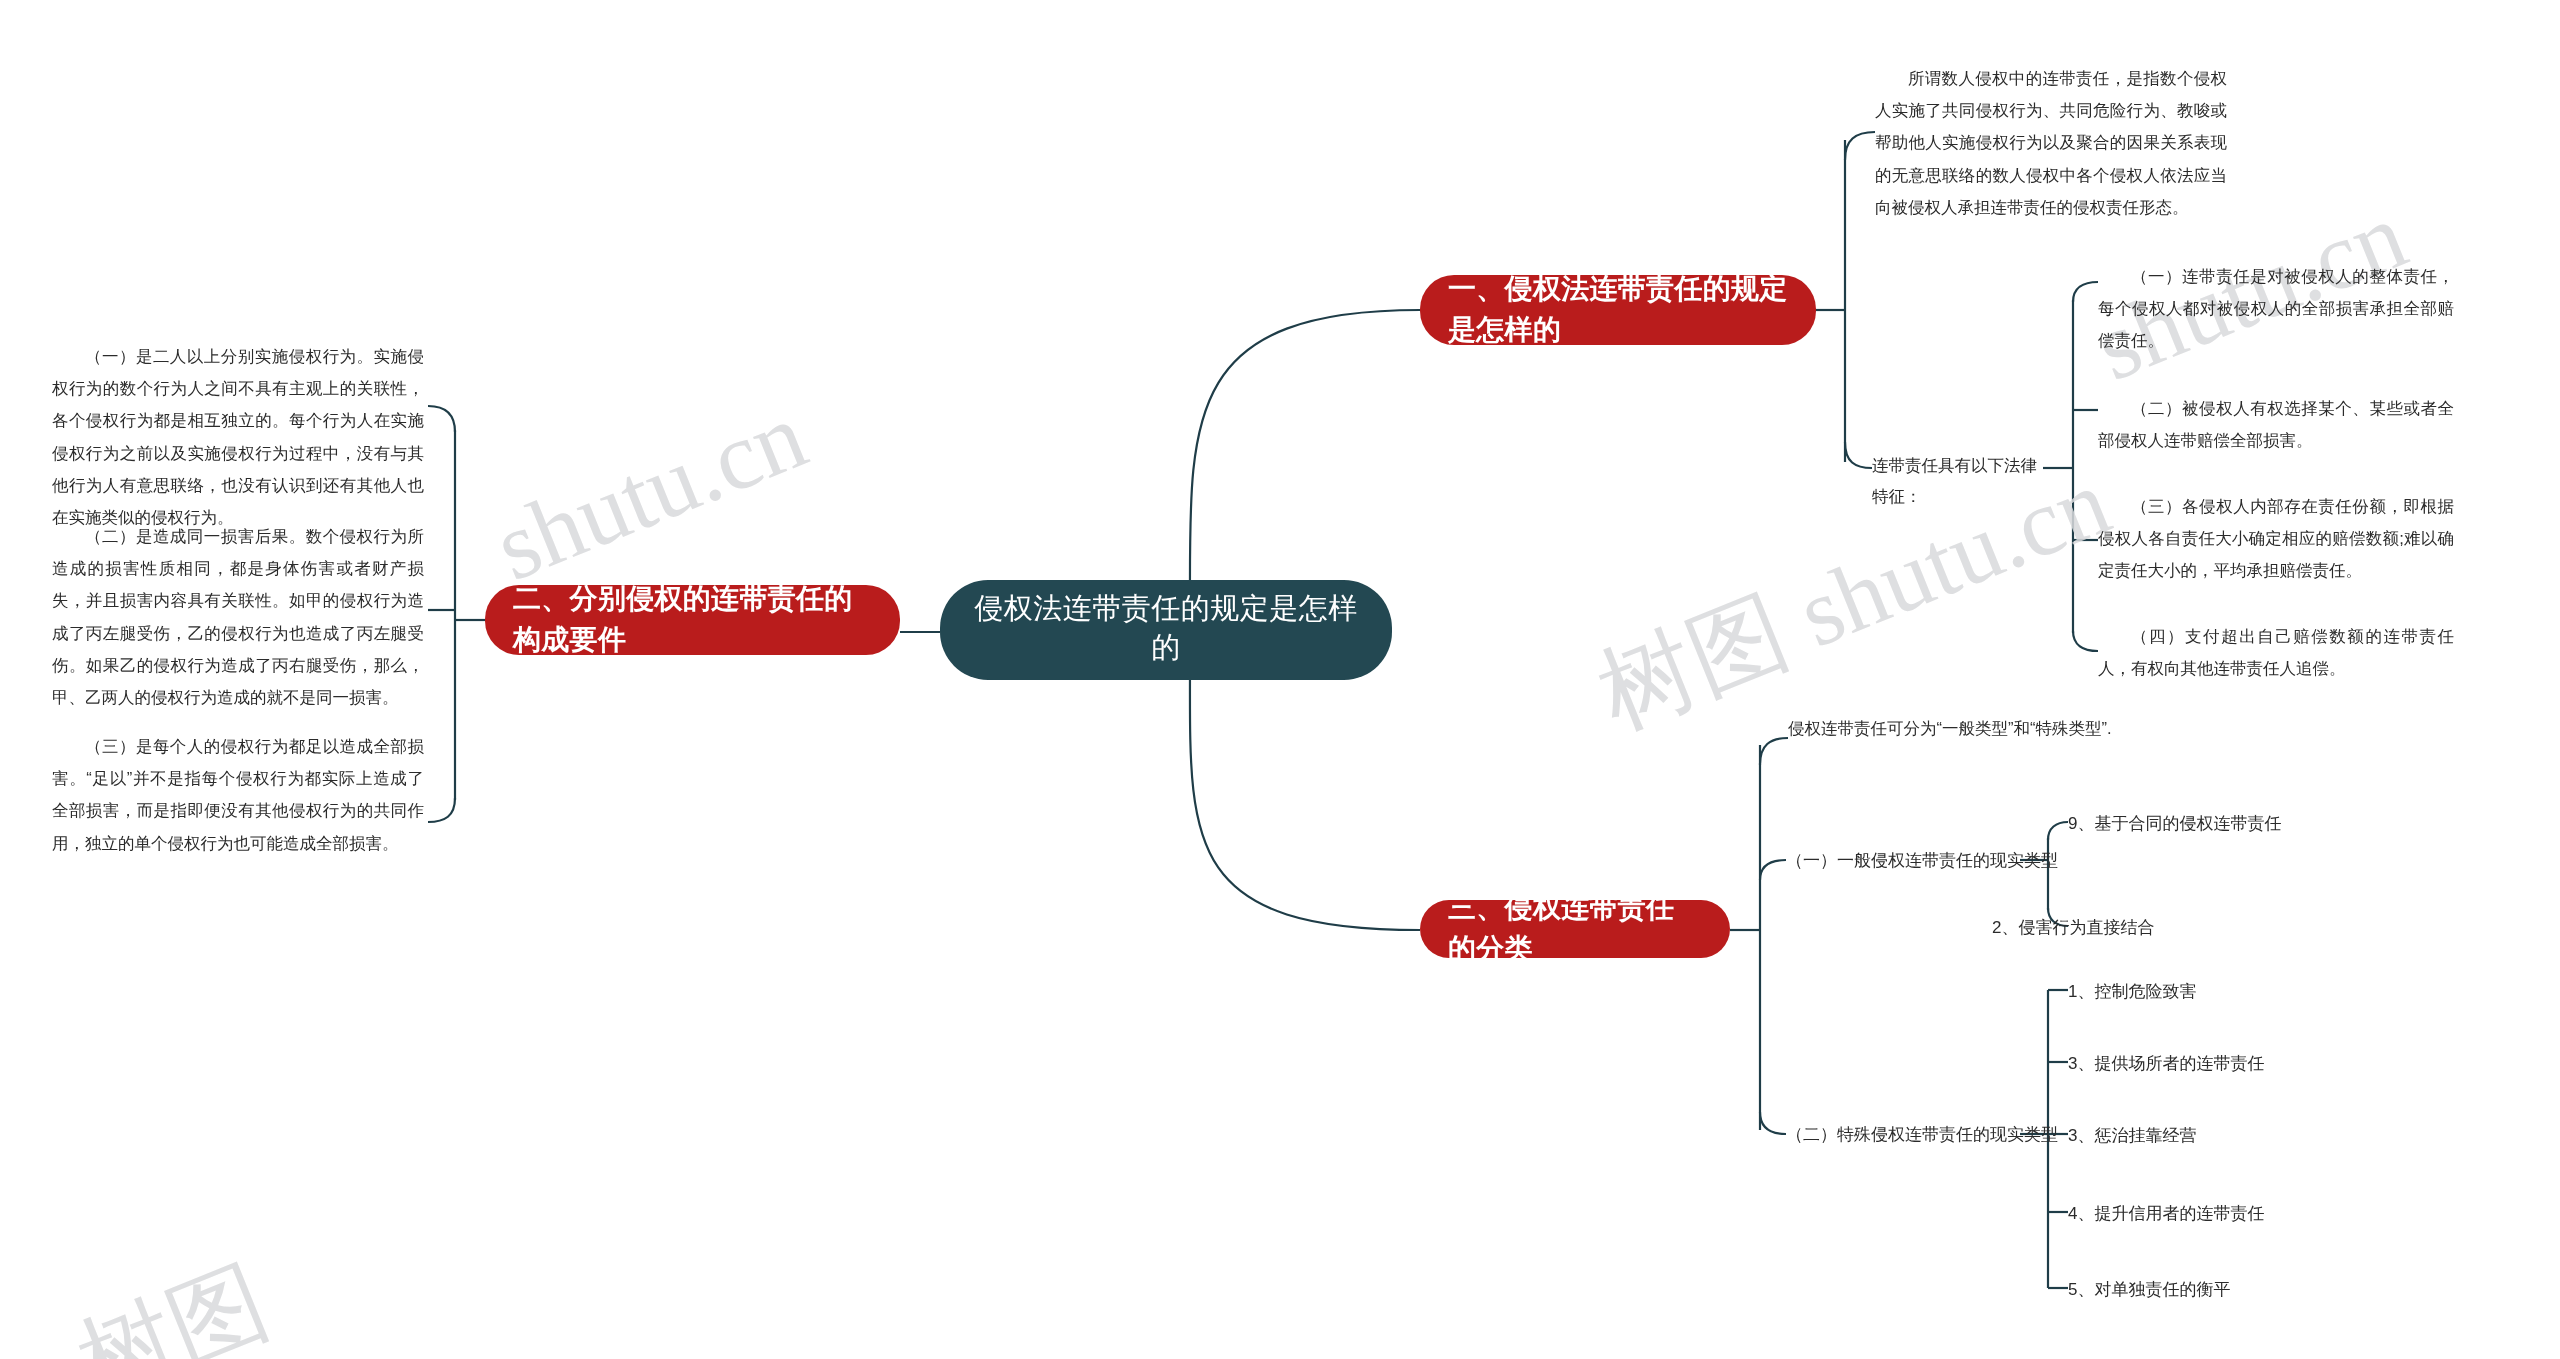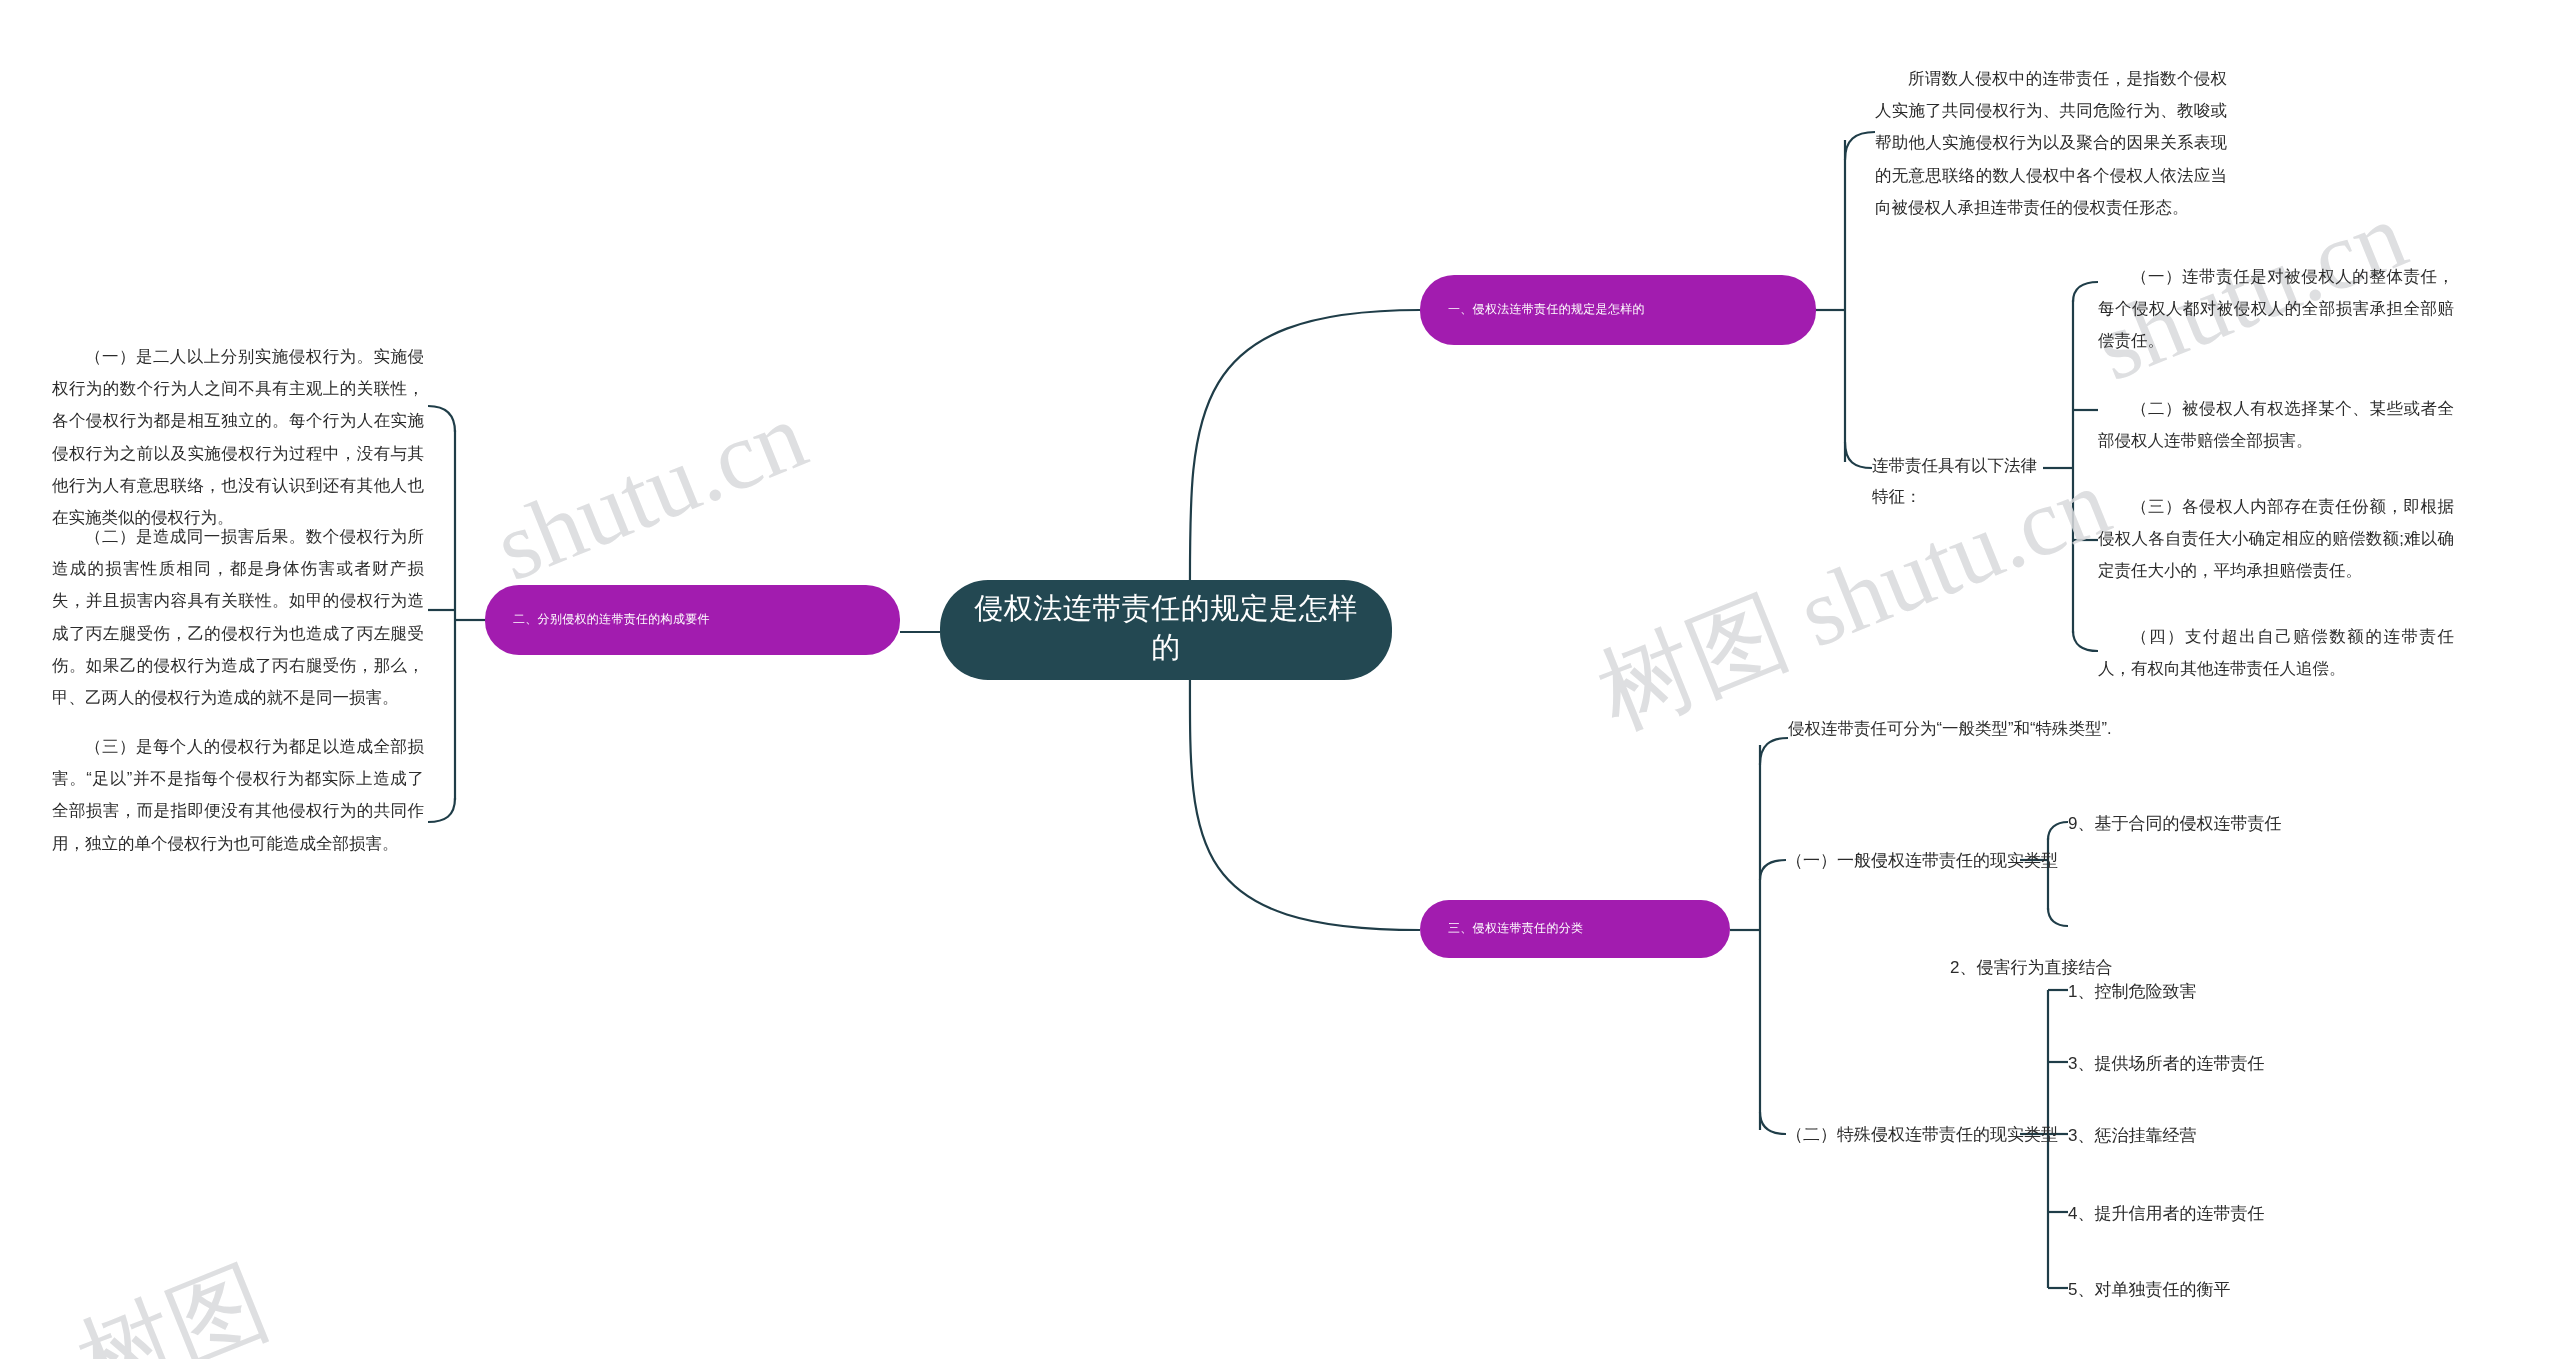--- a/index.html
+++ b/index.html
@@ -21,23 +21,23 @@
 
   
   .node{position:absolute;box-sizing:border-box;}
 
   .root{
     background:#234852;border-radius:48px;color:#ffffff;
     display:flex;align-items:center;justify-content:center;text-align:center;
     font-size:29px;line-height:1.35;padding:10px 26px;letter-spacing:.5px;
   }
   .branch{
-    background:#a21caf;border-radius:34px;color:#ffffff;
+    background:#b91c1c;border-radius:34px;color:#ffffff;
     display:flex;align-items:center;
-    font-size:12px;line-height:1.45;padding:10px 28px;letter-spacing:.3px;
+    font-size:28px;line-height:1.45;padding:10px 28px;letter-spacing:.3px;font-weight:bold;
   }
   .para{
     position:absolute;font-size:16.5px;line-height:1.95;color:#2b2b2b;
     text-align:justify;text-justify:inter-ideograph;
     text-indent:2em;
   }
   .leaf{
     position:absolute;font-size:17px;line-height:1.85;color:#2b2b2b;
     white-space:nowrap;
   }
@@ -136,21 +136,21 @@
 
   <div class="node branch" style="left:1420px;top:900px;width:310px;height:58px;">
     <span>三、侵权连带责任的分类</span>
   </div>
 
   <div class="para" style="left:1788px;top:712px;width:356px;text-indent:0;">侵权连带责任可分为“一般类型”和“特殊类型”.</div>
 
   <div class="leaf" style="left:1786px;top:845px;">（一）一般侵权连带责任的现实类型</div>
 
   <div class="leaf" style="left:2068px;top:808px;">9、基于合同的侵权连带责任</div>
-  <div class="leaf" style="left:1950px;top:912px;margin-top:40px;">2、侵害行为直接结合</div>
+  <div class="leaf" style="left:1992px;top:912px;">2、侵害行为直接结合</div>
 
   <div class="leaf" style="left:1786px;top:1119px;">（二）特殊侵权连带责任的现实类型</div>
 
   <div class="leaf" style="left:2068px;top:976px;">1、控制危险致害</div>
   <div class="leaf" style="left:2068px;top:1048px;">3、提供场所者的连带责任</div>
   <div class="leaf" style="left:2068px;top:1120px;">3、惩治挂靠经营</div>
   <div class="leaf" style="left:2068px;top:1198px;">4、提升信用者的连带责任</div>
   <div class="leaf" style="left:2068px;top:1274px;">5、对单独责任的衡平</div>
 
 </div>

